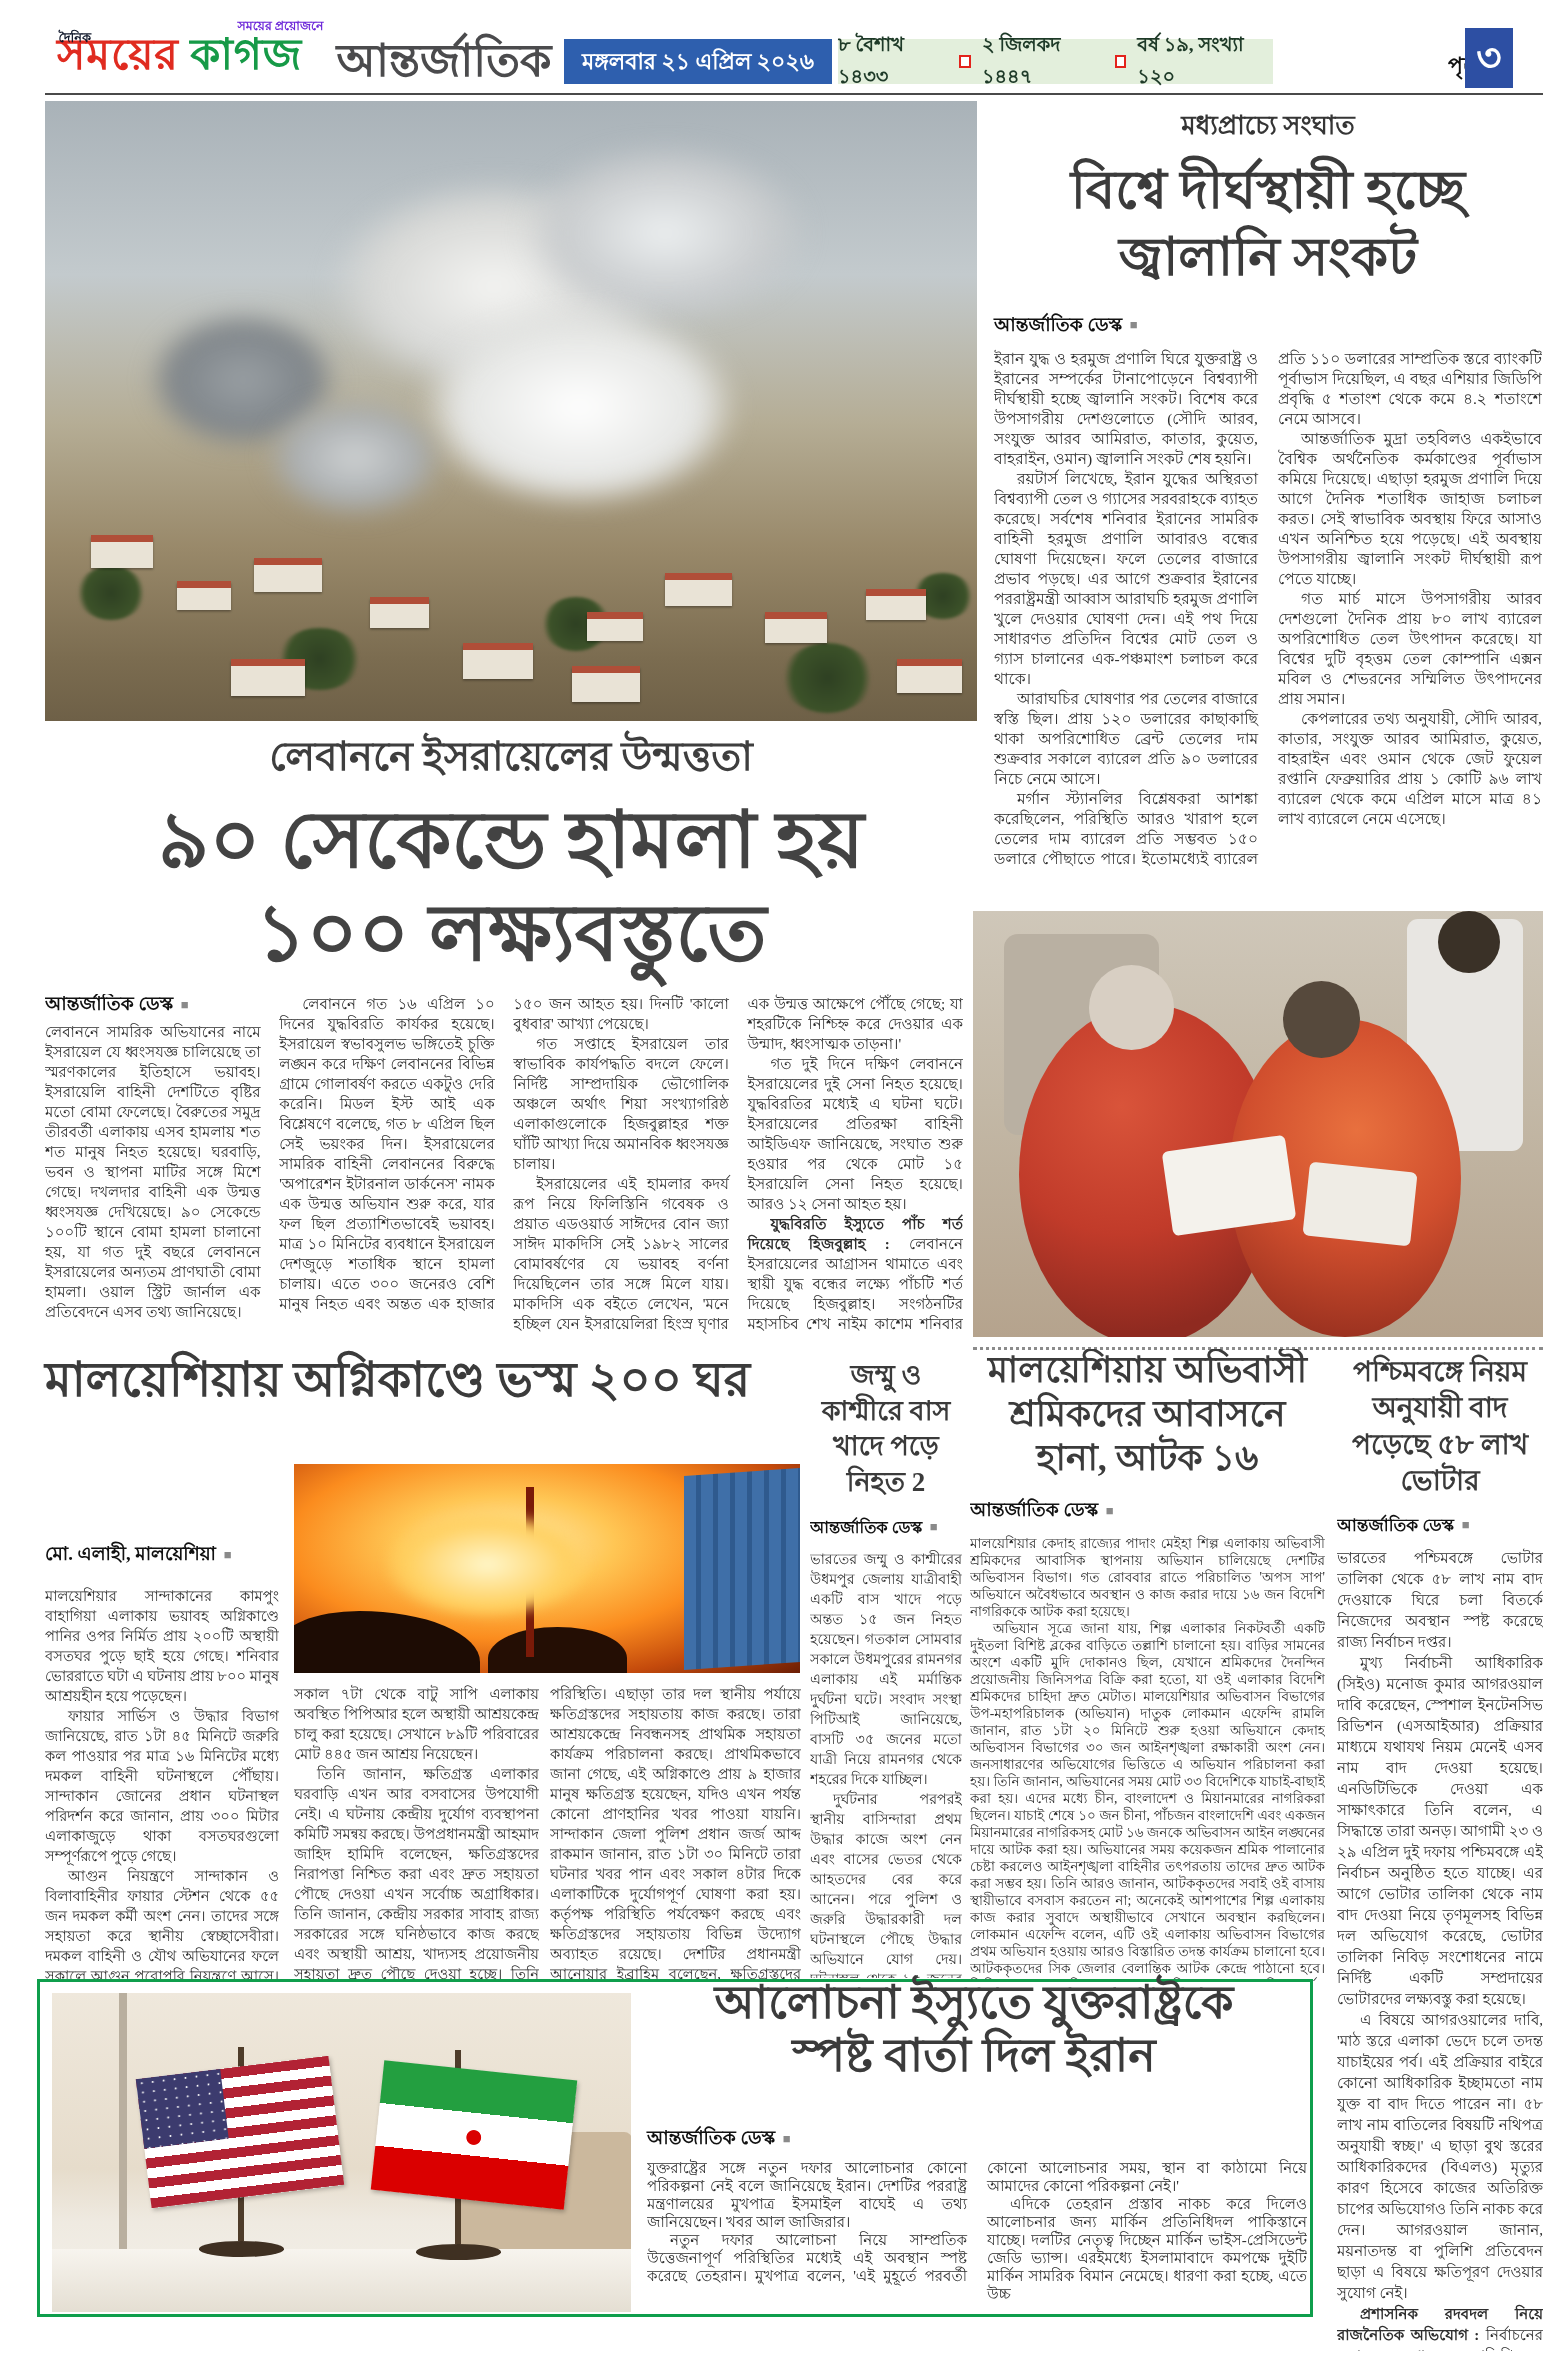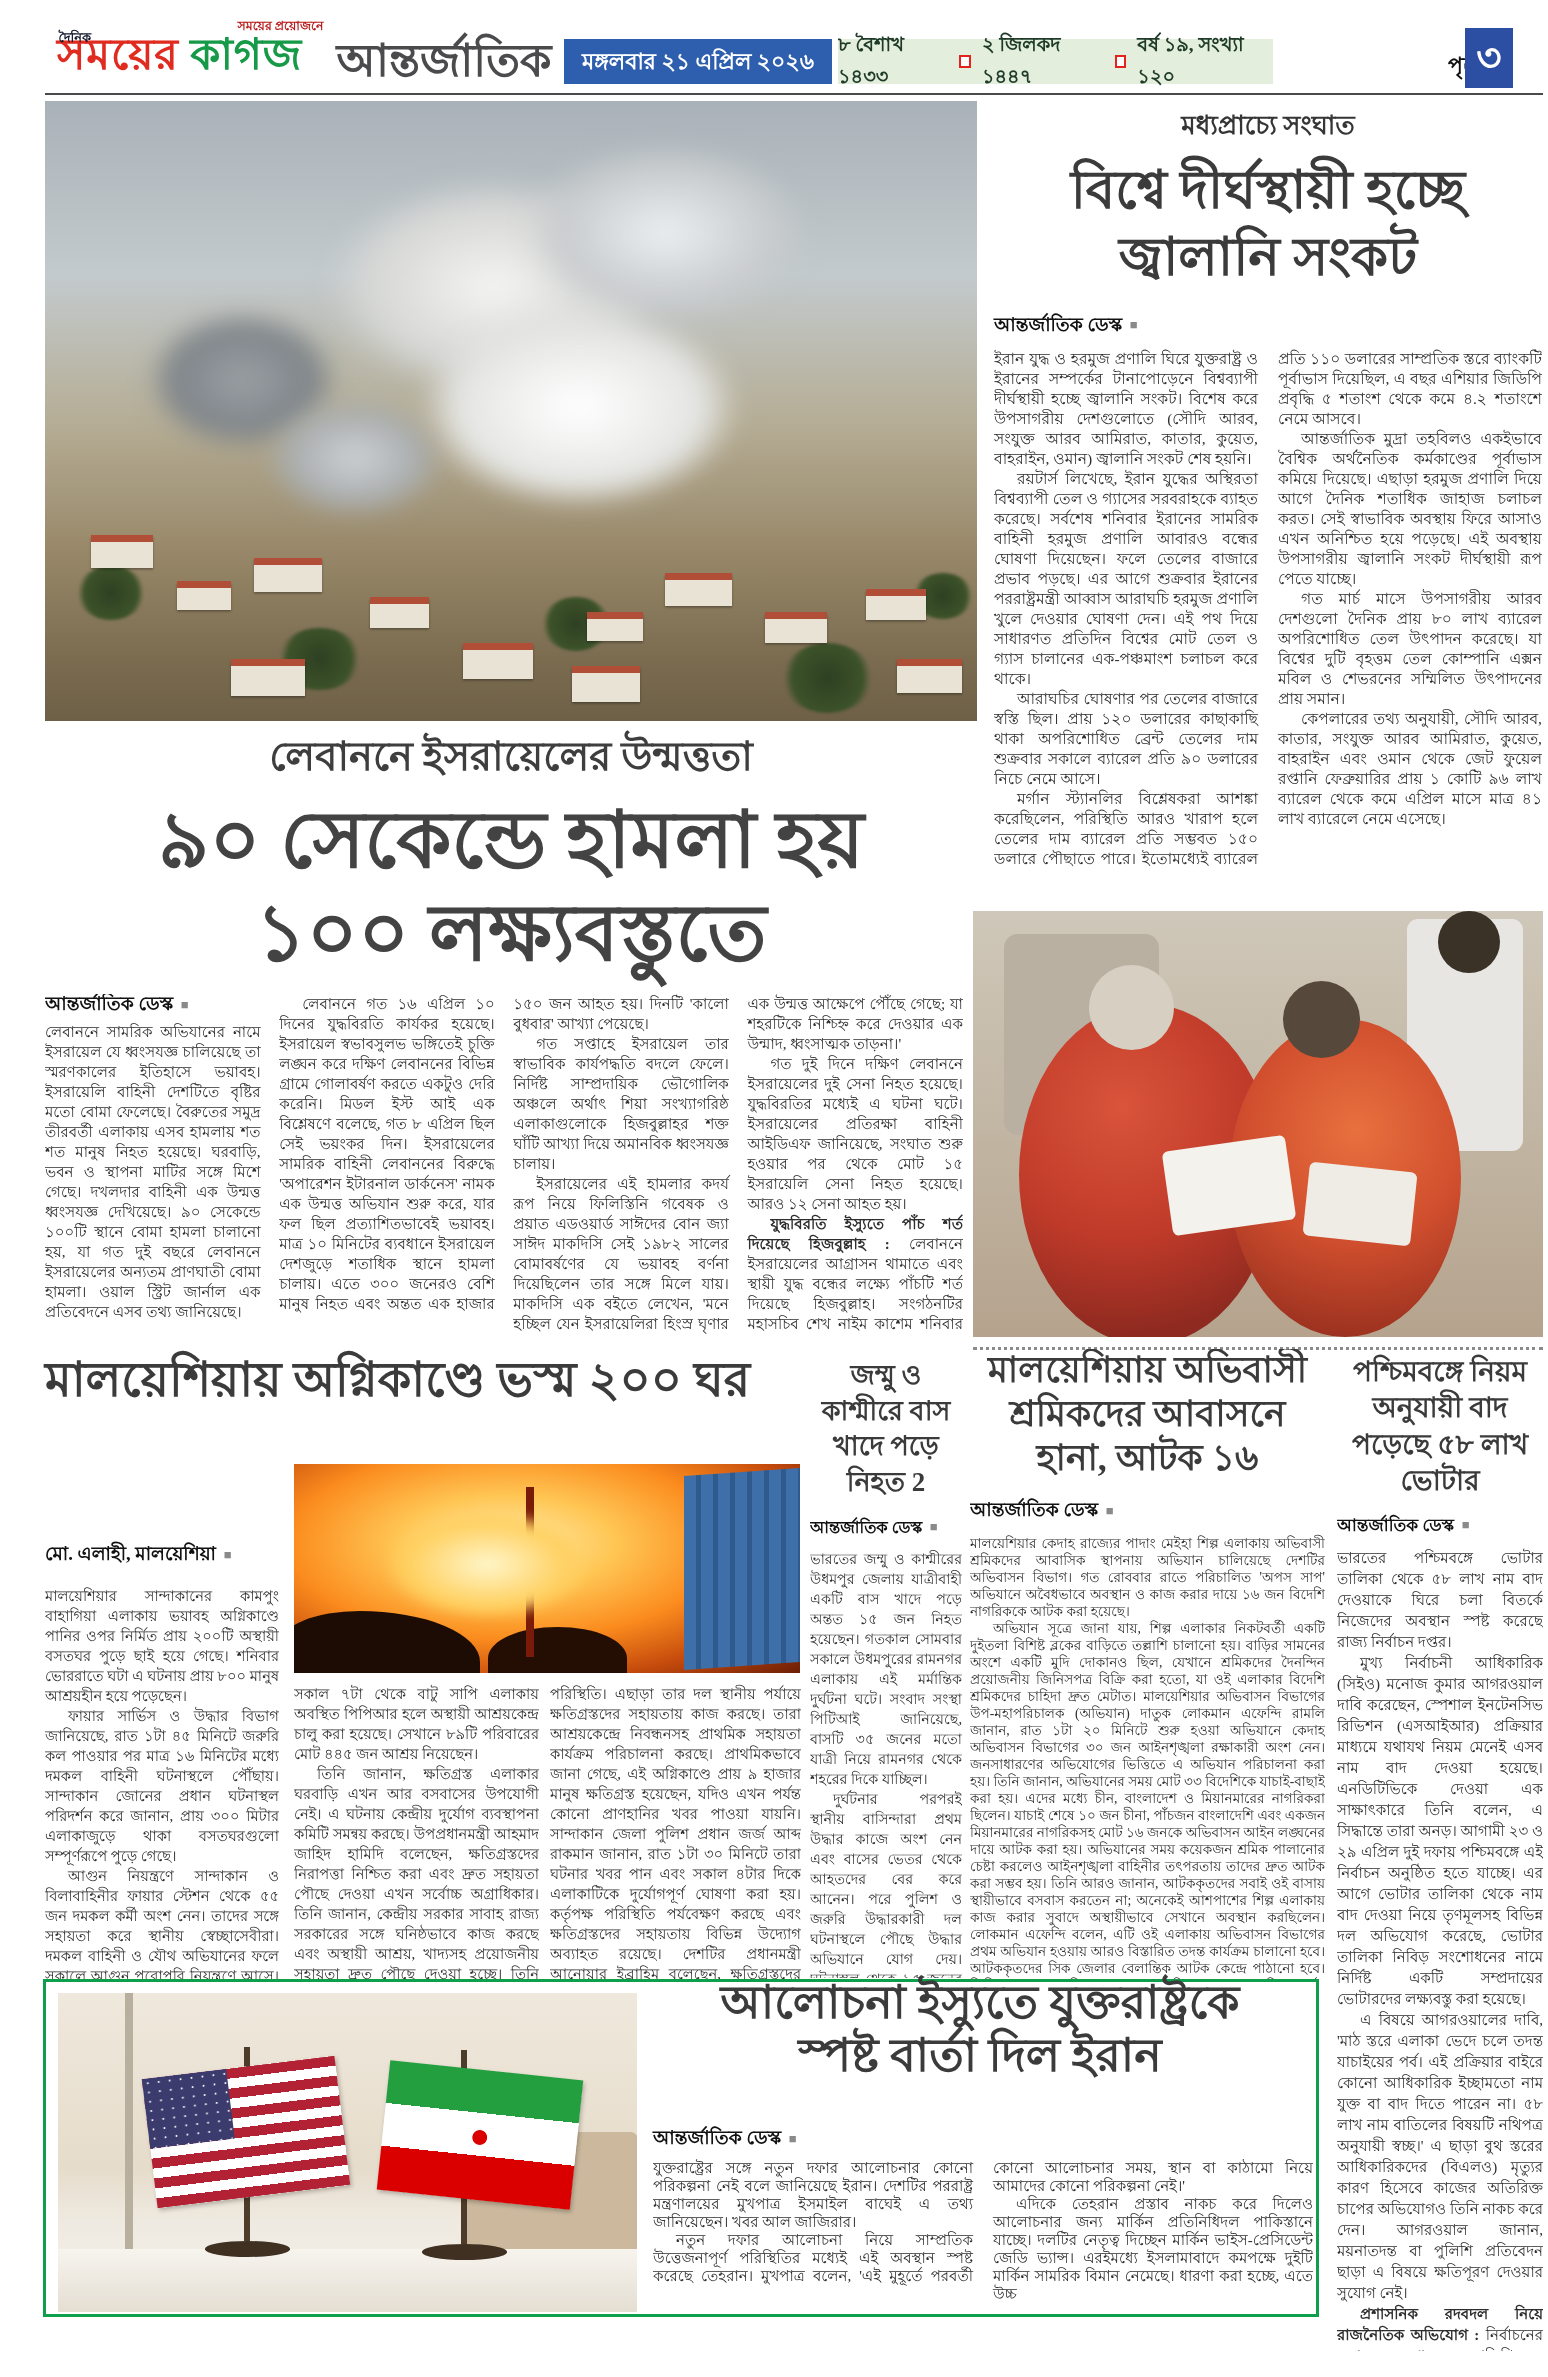--- a/index.html
+++ b/index.html
@@ -6,21 +6,21 @@
   html,body { background:#e8e8e8; }
   .page {
     position: relative; width: 1549px; height: 2377px; margin: 0 auto;
     background: #ffffff; overflow: hidden;
     font-family: "Liberation Serif", "DejaVu Serif", serif; color:#2e2e2e;
   }
   
   .logo { position:absolute; left:57px; top:15.5px; width:271px; }
   .logo-top { position:relative; height:17px; }
   .logo-daily { position:absolute; left:1.5px; top:12px; font-size:13px; font-weight:bold; color:#0f172a; }
-  .logo-tag { position:absolute; right:4.6px; top:1.5px; font-size:12.4px; font-weight:bold; color:#b91c1c; }
+  .logo-tag { position:absolute; right:4.6px; top:1.5px; font-size:12.4px; font-weight:bold; color:#6d28d9; }
   .logo-main { font-size:43px; font-weight:bold; line-height:1.0; white-space:nowrap; letter-spacing:0.8px; }
   .logo-w1 { color:#e02b20; }
   .logo-w2 { color:#169a47; }
   .section-title { position:absolute; left:328px; top:26px; width:232px; text-align:center;
      font-size:45px; font-weight:bold; color:#4b4b4d; }
   .date-bar { position:absolute; left:564px; top:39px; width:268px; height:45px; background:#2e5fae;
      color:#fff; font-size:22px; font-weight:bold; text-align:center; line-height:45px; }
   .info-bar { position:absolute; left:838px; top:39px; width:435px; height:45px; background:#e3efdc;
      color:#1e3a28; font-size:19.4px; font-weight:bold; display:flex; align-items:center; justify-content:center; gap:11px; }
   .red-square { display:inline-block; width:12.4px; height:12.4px; border:2.3px solid #e3231c; background:#fff; }
@@ -89,21 +89,21 @@
   .art-migrant .byline { margin-top:15.5px; }
   .art-migrant .body { font-size:13.6px; line-height:17px; }
 
   
   .art-voters { position:absolute; left:1337px; top:1354px; width:206px; height:997px; overflow:hidden; }
   .art-voters .headline { font-size:28px; line-height:1.3; }
   .art-voters .byline { margin-top:12.4px; font-size:17px; }
   .art-voters .body { font-size:15px; line-height:21px; }
 
   
-  .iran-box { position:absolute; left:43px; top:1979px; width:1276px; height:338px;
+  .iran-box { position:absolute; left:37px; top:1979px; width:1276px; height:338px;
      border:3.1px solid #0f9e4c; background:#fff; }
   .photo-flags { position:absolute; left:12.4px; top:11px; width:579px; height:319px; overflow:hidden;
      background:linear-gradient(180deg,#efe8dc 0%,#e6dccb 55%,#efeae1 72%,#f4f1ea 100%); }
   .iran-head { position:absolute; left:602px; top:-4.6px; width:664px; }
   .iran-head .headline { font-size:46px; line-height:1.15; }
   .iran-byline { position:absolute; left:607px; top:142px; }
   .iran-body { position:absolute; left:607px; top:177px; width:660px; height:160px;
      column-count:2; column-gap:20px; font-size:15px; line-height:18px; }
 
   

